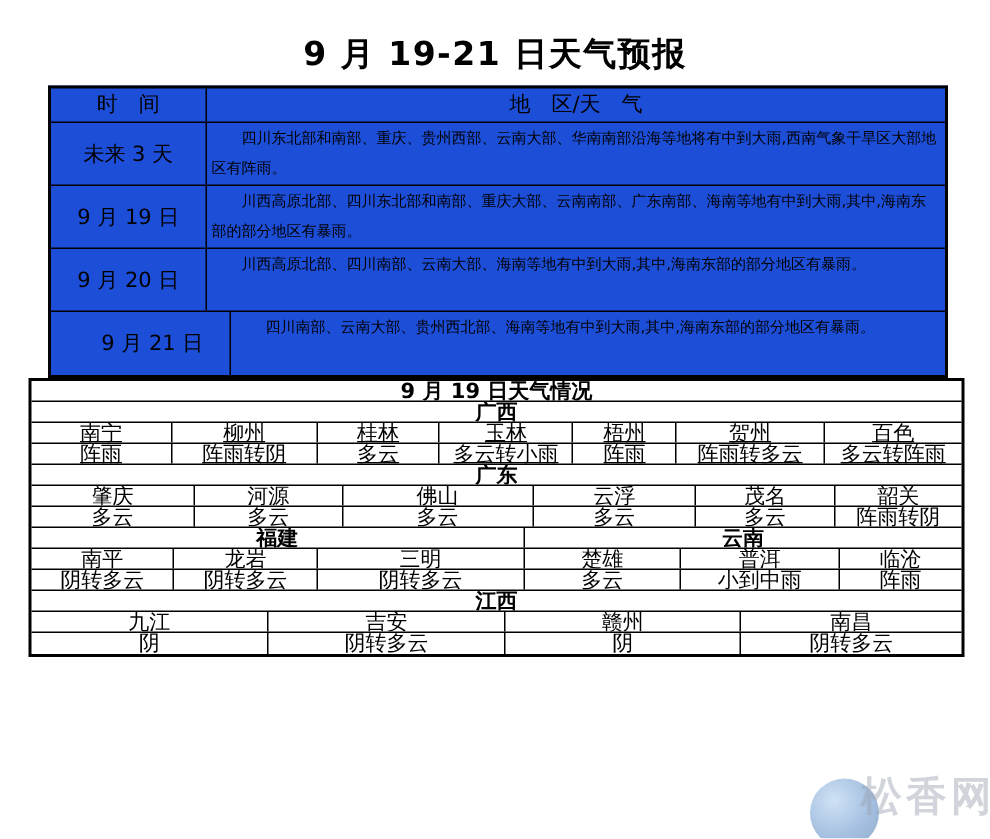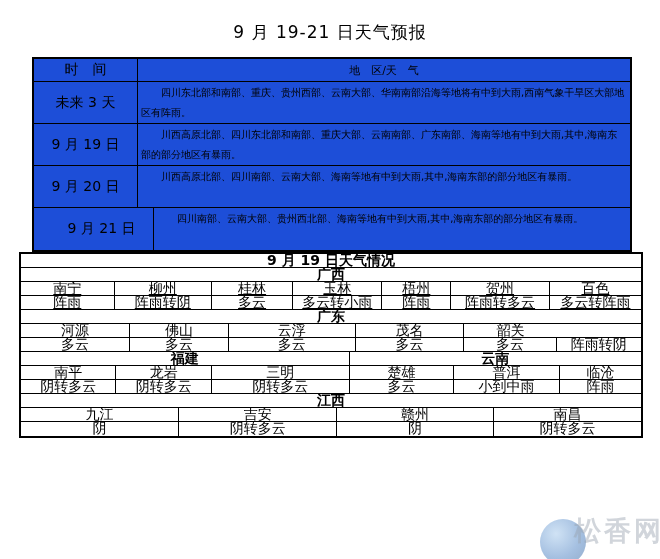--- a/index.html
+++ b/index.html
@@ -12,22 +12,22 @@
     color: #000000;
     font-family: "DejaVu Sans", "Liberation Sans", sans-serif;
     overflow: hidden;
   }
   .page-title {
     position: absolute;
     top: 21px;
     left: 0;
     width: 100%;
     text-align: center;
-    font-size: 17px;
-    font-weight: normal;
+    font-size: 22px;
+    font-weight: bold;
     letter-spacing: 1px;
   }
 
   
   .t1 {
     position: absolute;
     left: 32px;
     top: 57px;
     width: 600px;
     border: 2px solid #000;
@@ -45,21 +45,21 @@
     align-items: center;
     justify-content: center;
     font-size: 14px;
     white-space: nowrap;
   }
   .t1-head { height: 23px; }
   .t1-head .t1-region-head {
     display: flex;
     align-items: center;
     justify-content: center;
-    font-size: 11px;
+    font-size: 14px;
   }
   .t1-body { height: 42px; }
   .t1-region {
     font-size: 10px;
     line-height: 20px;
     padding: 1px 3px 0 3px;
     text-indent: 2em;
     overflow: hidden;
   }
 
@@ -182,20 +182,21 @@
       <div class="t2-cell">多云转小雨</div>
       <div class="t2-cell">阵雨</div>
       <div class="t2-cell">阵雨转多云</div>
       <div class="t2-cell">多云转阵雨</div>
     </div>
 
     <div class="t2-row cols-1">
       <div class="t2-cell bold">广东</div>
     </div>
     <div class="t2-row cols-gd">
+      <div class="t2-cell">肇庆</div>
       <div class="t2-cell">河源</div>
       <div class="t2-cell">佛山</div>
       <div class="t2-cell">云浮</div>
       <div class="t2-cell">茂名</div>
       <div class="t2-cell">韶关</div>
     </div>
     <div class="t2-row cols-gd">
       <div class="t2-cell">多云</div>
       <div class="t2-cell">多云</div>
       <div class="t2-cell">多云</div>

